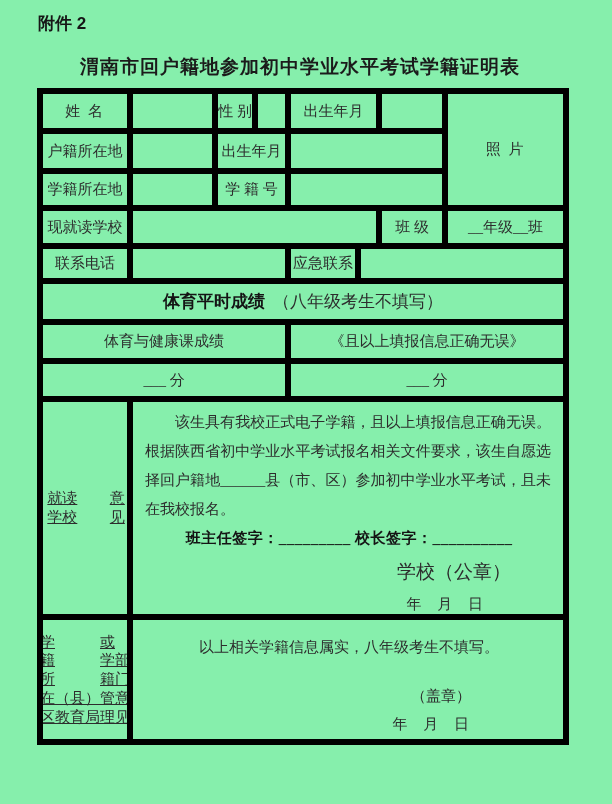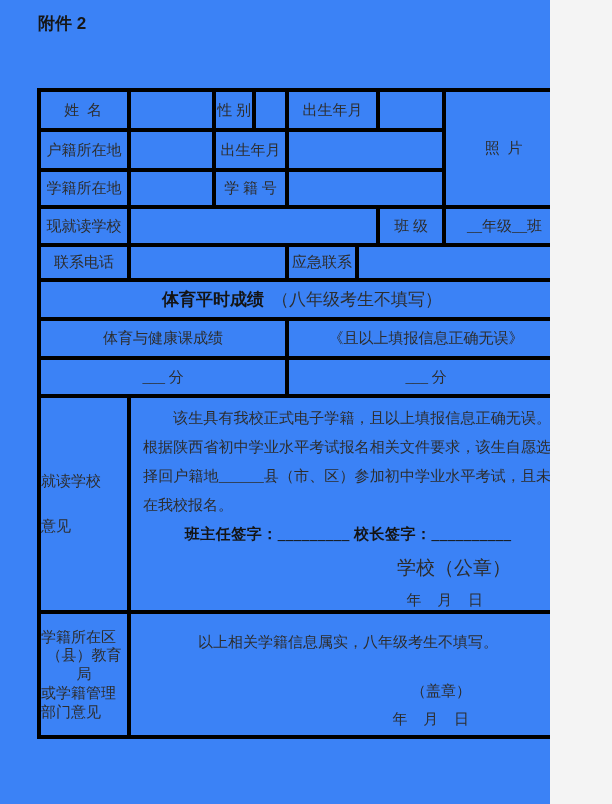--- a/index.html
+++ b/index.html
@@ -3,64 +3,65 @@
 <meta charset="utf-8">
 <style>
   html, body { margin: 0; padding: 0; }
   body {
     width: 612px; height: 804px;
     background: #f4f4f4;
     font-family: "Liberation Serif", serif;
   }
   .page {
     position: relative;
-    width: 550px; height: 804px;
-    background: #3b82f6;
+    width: 612px; height: 804px;
+    background: #86efac;
     color: #2d2d2d;
     overflow: hidden;
   }
   .attachment-label {
     position: absolute; left: 38px; top: 12px;
     font-family: "Liberation Sans", sans-serif;
     font-weight: bold; font-size: 17px; color: #161616;
   }
   .form-title {
     position: absolute; left: 37px; top: 54px; width: 526px;
     text-align: center;
     font-weight: bold; font-size: 19px; color: #1b1b1b;
     letter-spacing: 1px;
   }
   table.form-table {
     position: absolute; left: 37px; top: 88px;
     width: 526px;
     border-collapse: collapse; table-layout: fixed;
   }
   .form-table td {
-    border: 4px solid #000000;
+    border: 6px solid #000000;
     font-size: 15px;
     text-align: center; vertical-align: middle;
     padding: 0;
     color: #2d2d2d;
     overflow: hidden;
     margin-top: 30px;
   }
   .lbl { letter-spacing: 2px; }
   .h40 { height: 40px; } .h37 { height: 37px; } .h38 { height: 38px; }
   .h35 { height: 35px; } .h39 { height: 39px; } .h210 { height: 210px; }
   .h125 { height: 125px; }
   .pe-header-cell { height: 35px; }
   .pe-header-main {
     font-family: "Liberation Sans", sans-serif;
     font-weight: bold; font-size: 17px; color: #141414;
   }
   .pe-header-note { font-size: 17px; margin-left: 8px; color: #2d2d2d; }
   .stack {
-    display: flex; flex-direction: column;
-    align-items: flex-start; justify-content: center;
+    display: flex; flex-direction: row;
+    align-items: flex-end; justify-content: center;
     height: 100%;
+    text-decoration: underline;
   }
   .stack-wide { gap: 26px; }
   .stack-tight { line-height: 1.25; }
   .content-cell { text-align: left; vertical-align: top; }
   .opinion-par {
     margin: 6px 12px 0 12px;
     text-indent: 2em; text-align: justify;
     line-height: 29px; font-size: 15px;
   }
   .sig-line {
@@ -81,20 +82,21 @@
   .notes p { margin: 0; }
   .notes .note-2 { text-indent: 2em; }
 </style>
 </head>
 <body>
 
 <div class="page">
 
   <div class="attachment-label">附件 2</div>
 
+  <div class="form-title">渭南市回户籍地参加初中学业水平考试学籍证明表</div>
 
   <table class="form-table">
     <colgroup>
       <col style="width:90px">
         <col style="width:85px">
         <col style="width:40px">
         <col style="width:33px">
       <col style="width:70px">
         <col style="width:21px">
         <col style="width:66px">

